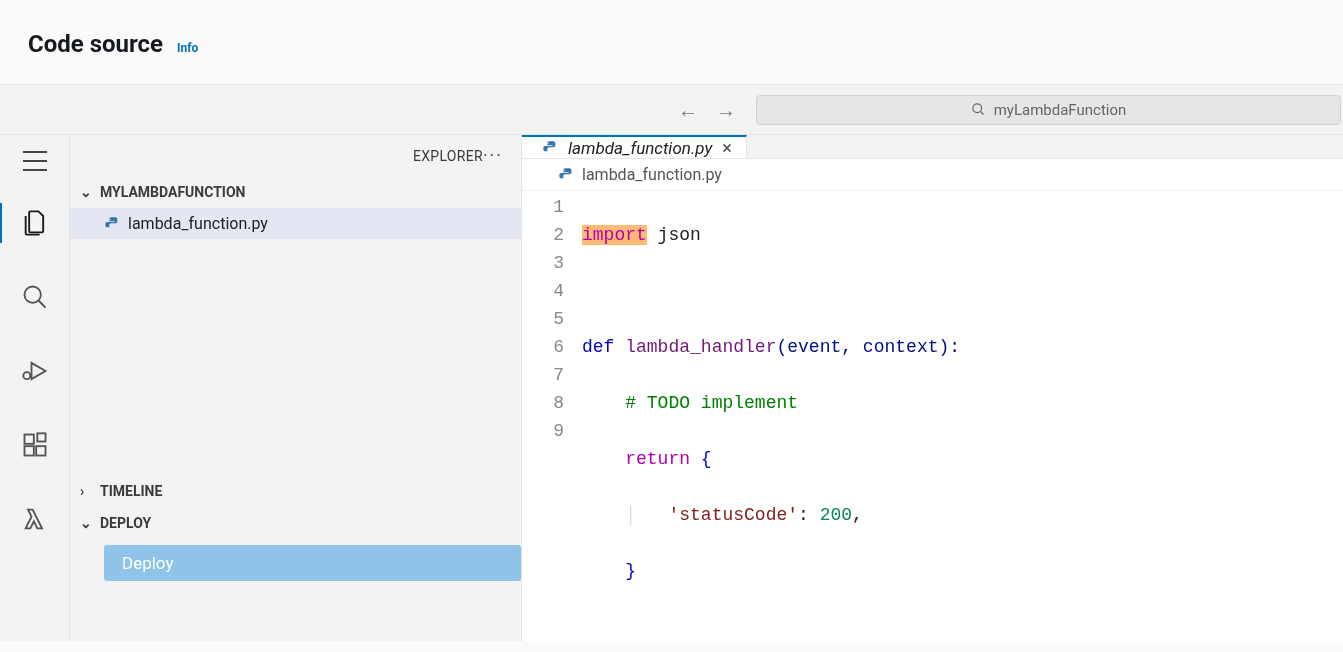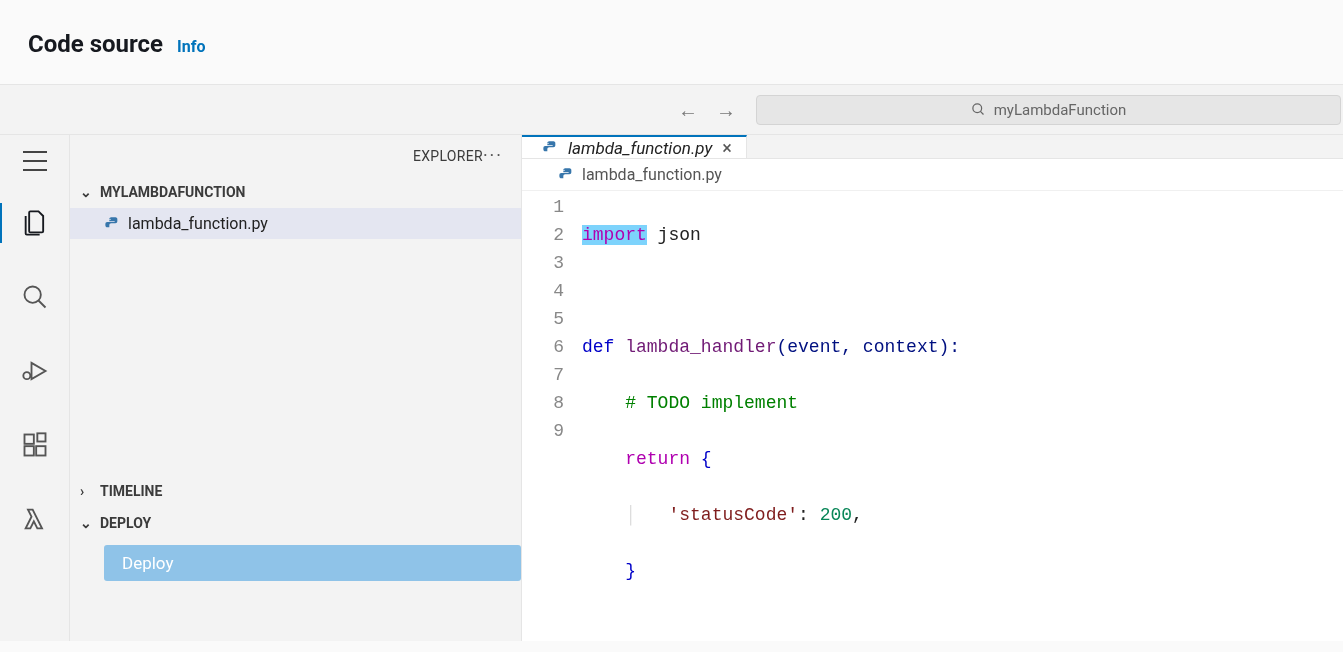--- a/index.html
+++ b/index.html
@@ -21,21 +21,21 @@
     border-bottom: 1px solid #e5e5e5;
     background:#fafafa;
   }
   .header h1 {
     font-size: 24px;
     font-weight: 700;
     color: #16191f;
   }
   .header .info-link {
     color: #0073bb;
-    font-size: 16px;
+    font-size: 12px;
     font-weight: 700;
     cursor: pointer;
   }
 
   
   .toolbar-row {
     display: flex;
     align-items: center;
     justify-content: flex-end;
     padding: 0 0 0 0;
@@ -222,21 +222,21 @@
   }
   .gutter div { height: 28px; }
   .code {
     flex: 1;
     white-space: pre;
     color: #222;
   }
   .code .line { height: 28px; }
   .kw { color: #b000b0; }
   .kwret { color: #b000b0; }
-  .hl { background: #7dd3fc; }
+  .hl { background: #fdba74; }
   .fn { color: #701a75; }
   .def { color: #0000c8; }
   .comm { color: #008000; }
   .str { color: #7f1d1d; }
   .num { color: #098658; }
   .punct { color: #0000c8; }
   .ident { color: #001080; }
   .indent-guide { color: #ddd; }
 
   .py-icon { display:inline-flex; }

